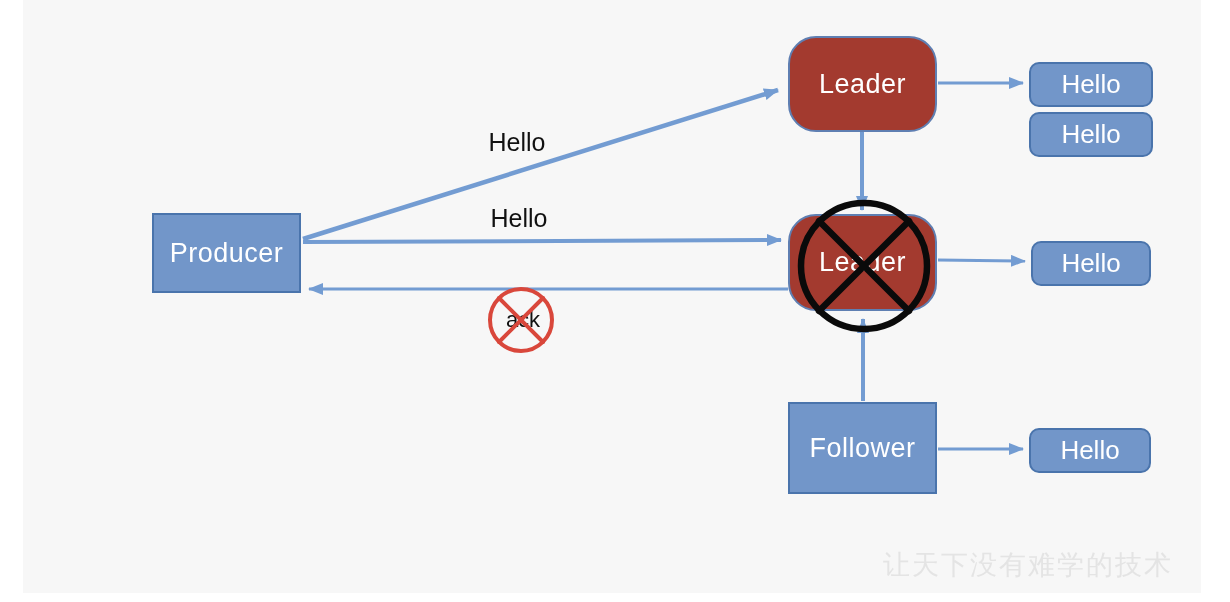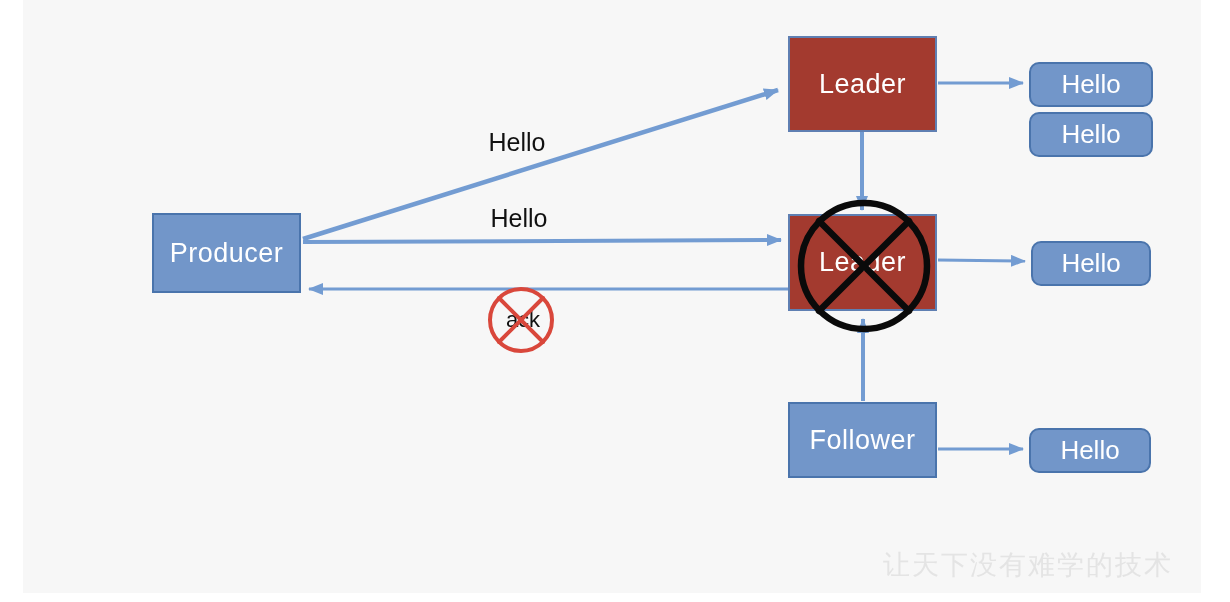--- a/index.html
+++ b/index.html
@@ -10,25 +10,25 @@
     --edge-label-text:#111111; --watermark-text:#e4e4e4;
   }
   *{margin:0;padding:0;box-sizing:border-box;}
   html,body{width:1230px;height:602px;background:var(--page-bg);overflow:hidden;
     font-family:"Liberation Sans","DejaVu Sans",sans-serif;}
   .page{position:relative;width:1230px;height:602px;background:var(--page-bg);}
   .canvas{position:absolute;left:23px;top:0;width:1178px;height:593px;background:var(--canvas-bg);}
   .node{position:absolute;display:flex;align-items:center;justify-content:center;
     color:#ffffff;border:2px solid var(--node-blue-border);background:var(--node-blue-fill);
     font-size:27px;letter-spacing:.5px;}
-  .node.red{background:var(--node-red-fill);border-color:var(--node-red-border);}
+  .node.red{background:var(--node-red-fill);border-color:var(--node-red-border);border-radius:28px;}
   .producer{left:152px;top:213px;width:149px;height:80px;}
   .leader-top{left:788px;top:36px;width:149px;height:96px;}
   .leader-failed{left:788px;top:214px;width:149px;height:97px;}
-  .follower{left:788px;top:402px;width:149px;height:76px;align-items:center;}
+  .follower{left:788px;top:402px;width:149px;height:92px;align-items:center;}
   .msg{position:absolute;display:flex;align-items:center;justify-content:center;
     color:#ffffff;font-size:26px;background:var(--node-blue-fill);
     border:2px solid var(--node-blue-border);border-radius:10px;}
   .msg-1{left:1029px;top:62px;width:124px;height:45px;}
   .msg-2{left:1029px;top:112px;width:124px;height:45px;}
   .msg-3{left:1031px;top:241px;width:120px;height:45px;}
   .msg-4{left:1029px;top:428px;width:122px;height:45px;}
   .edge-label{position:absolute;color:var(--edge-label-text);font-size:25px;width:120px;text-align:center;}
   .lbl-hello-1{left:457px;top:128px;}
   .lbl-hello-2{left:459px;top:204px;}

